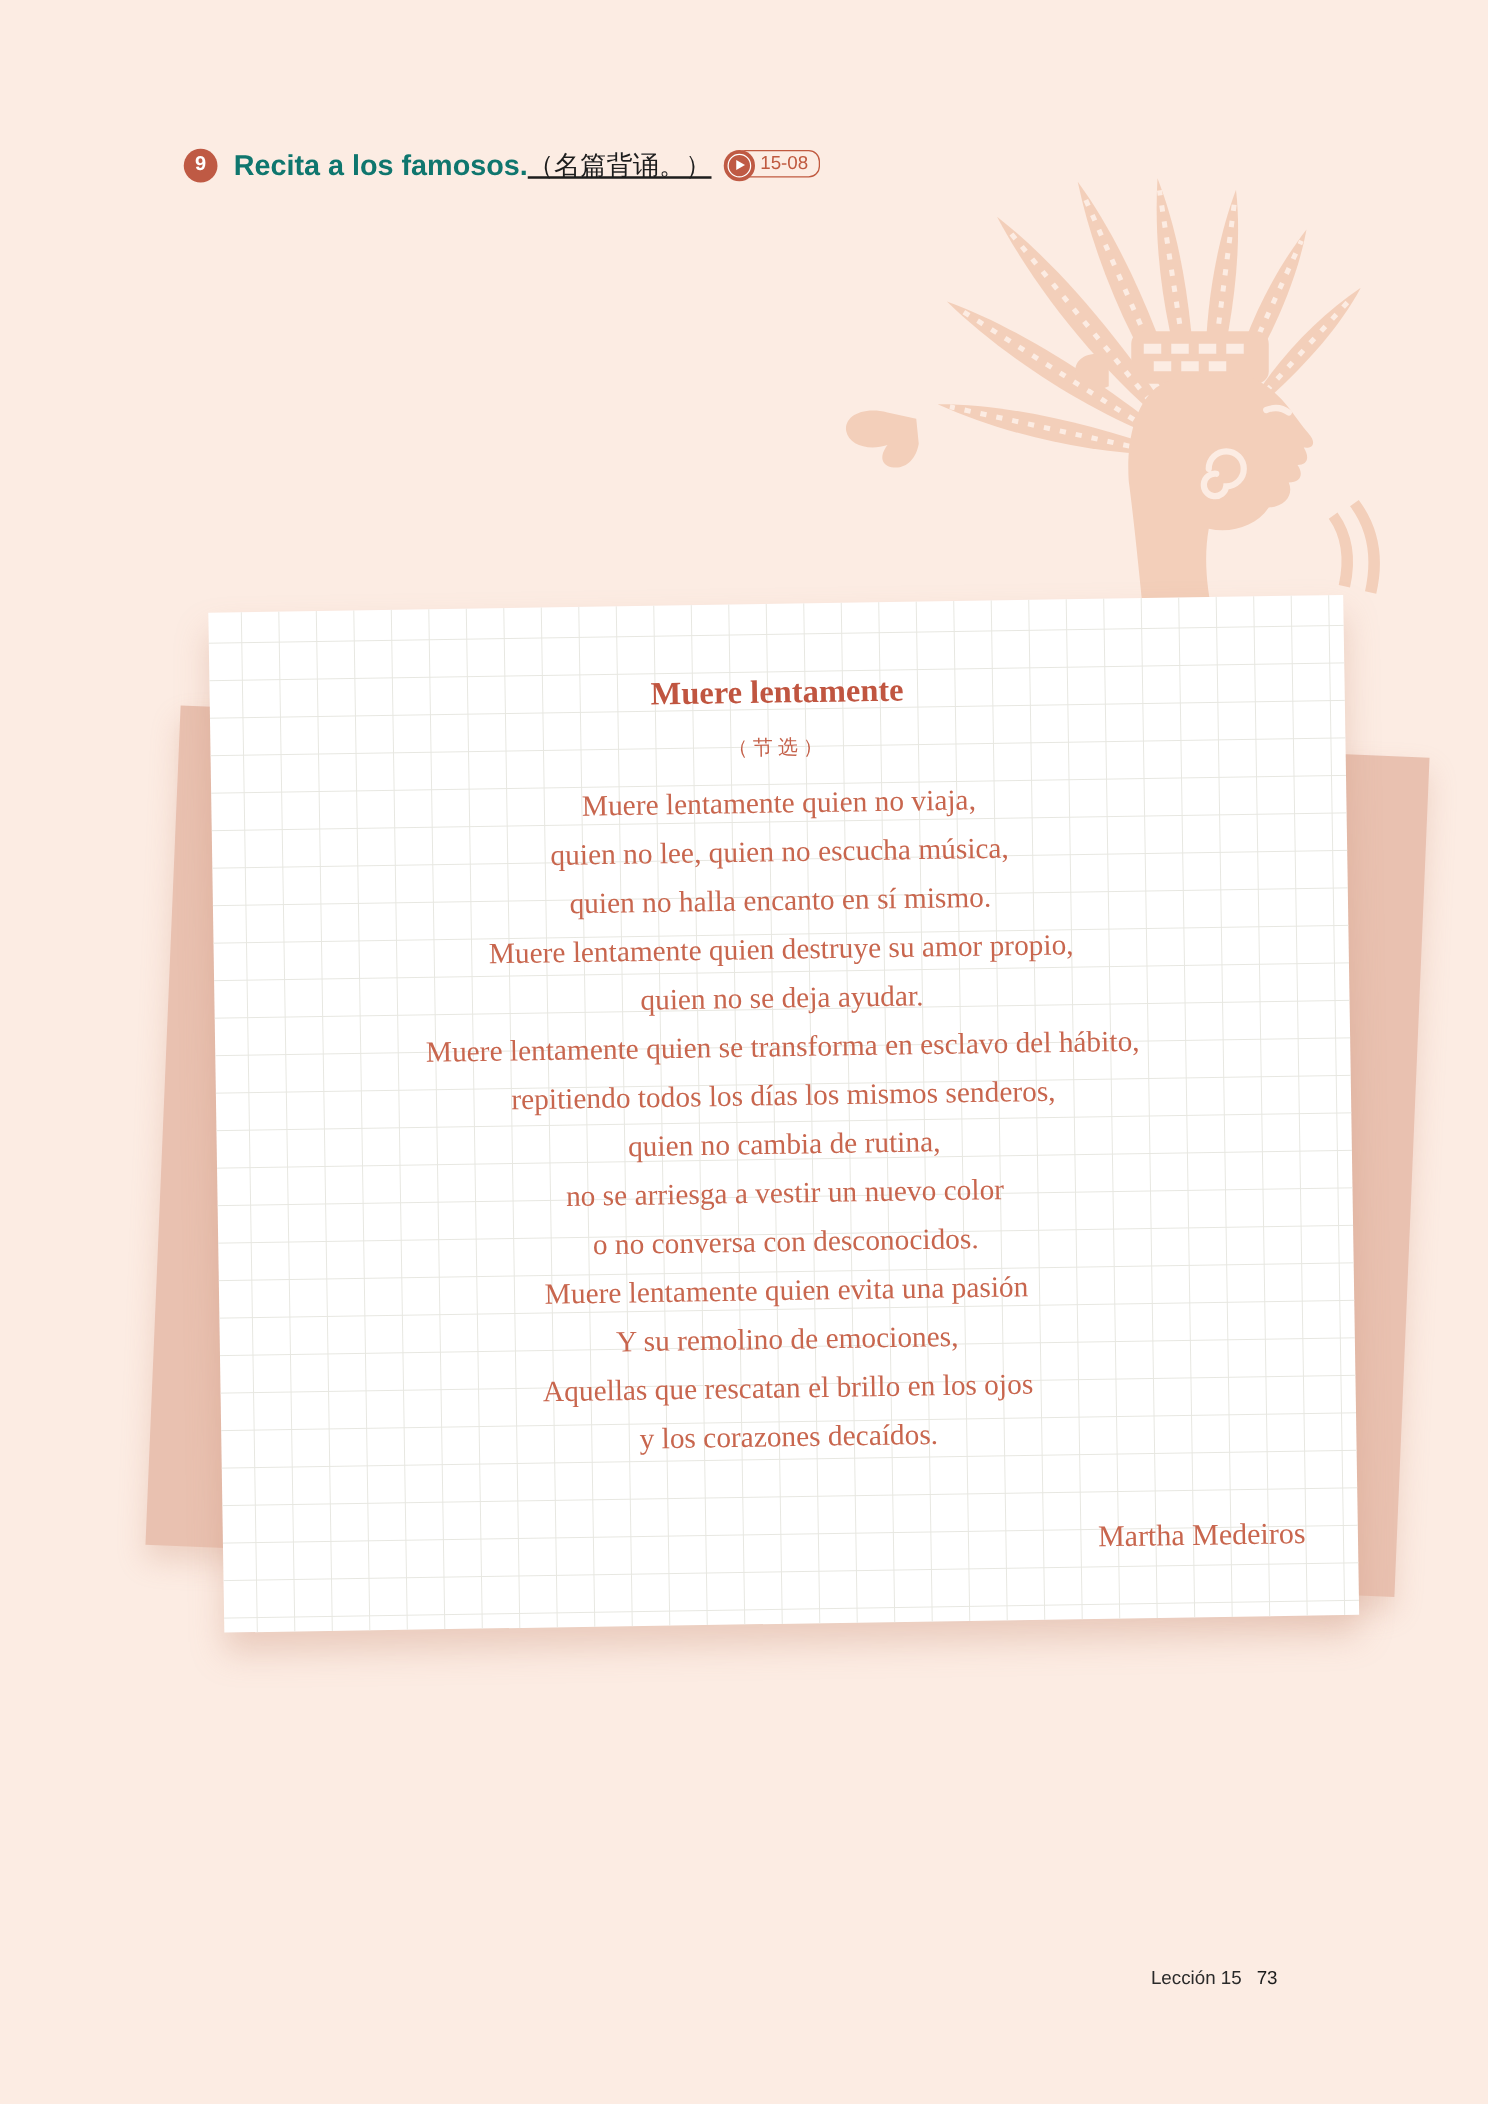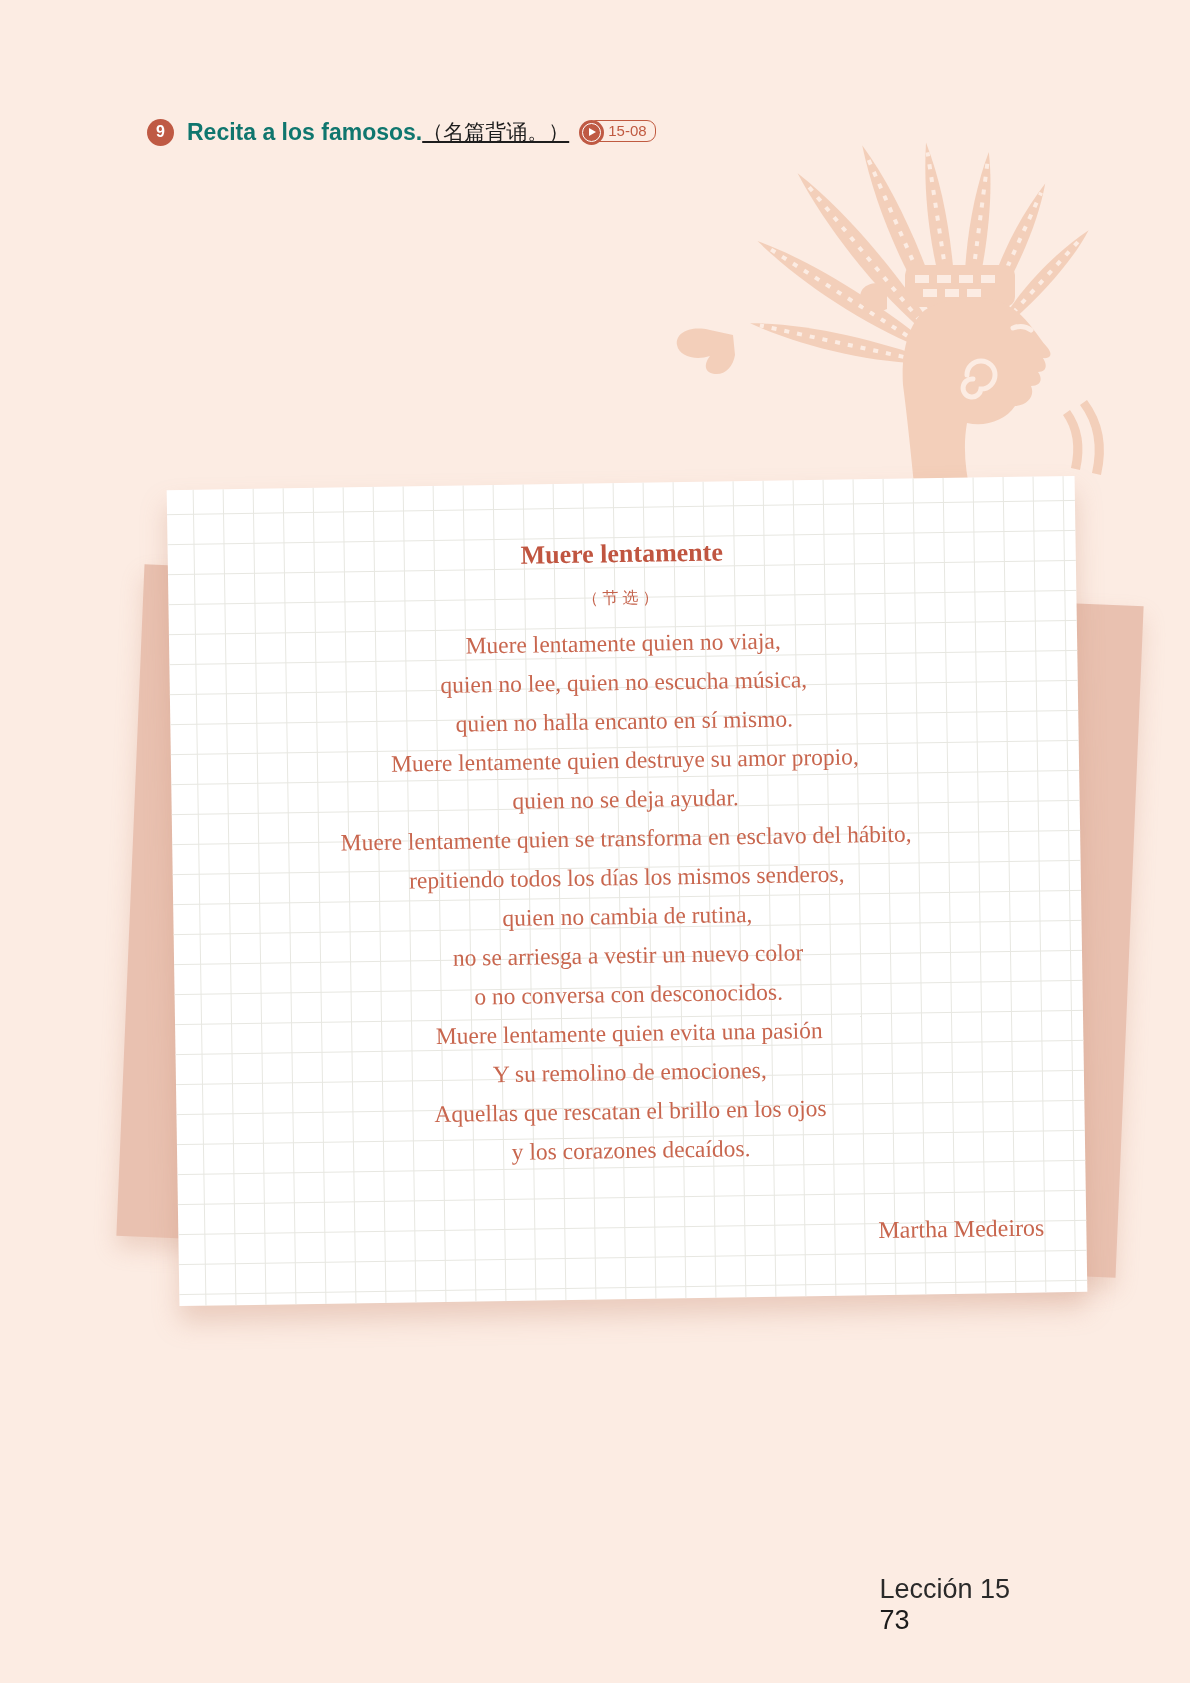--- a/index.html
+++ b/index.html
@@ -136,22 +136,21 @@
     background:transparent;
     position:relative; z-index:1;
   }
 
   
   .page-footer {
     position:absolute; right:168px; top:1574px;
     display:flex; align-items:baseline;
     z-index:5;
     color:#2a2a2a;
-    font-size:27px;
-    flex-direction:column;
+    font-size:15px;
   }
   .footer-lesson { margin-right:12px; }
   .footer-title  { margin-right:15px; }
   .footer-pagenum { font-weight:normal; color:#1c1c1c; }
 </style>
 </head>
 <body>
 
 <svg class="deco-head" viewBox="0 0 520 425" xmlns="http://www.w3.org/2000/svg">
   <g fill="#f3cfba">

